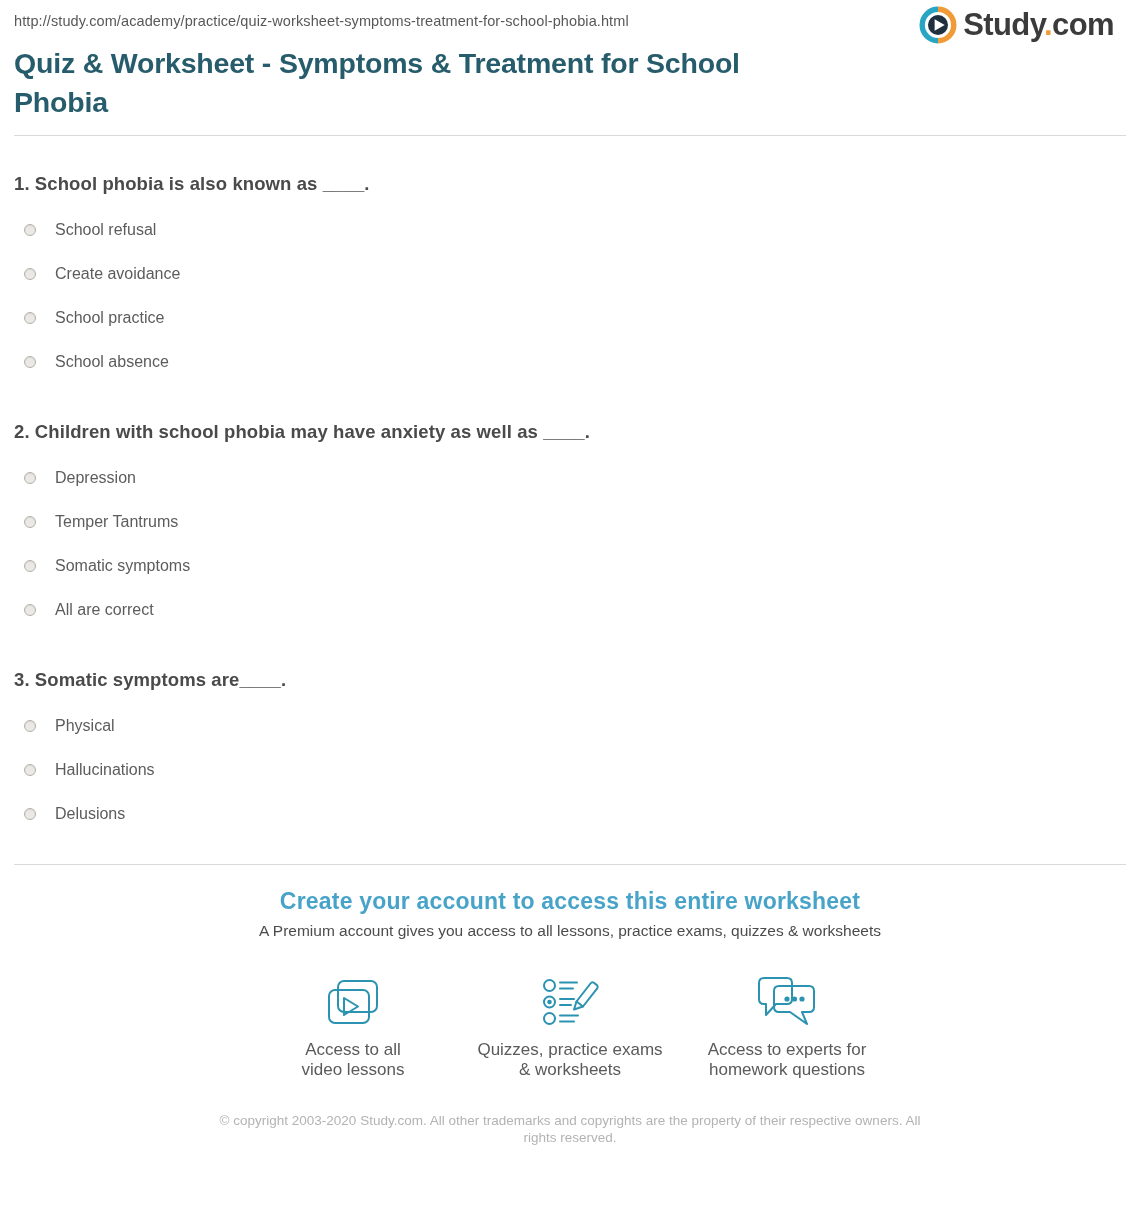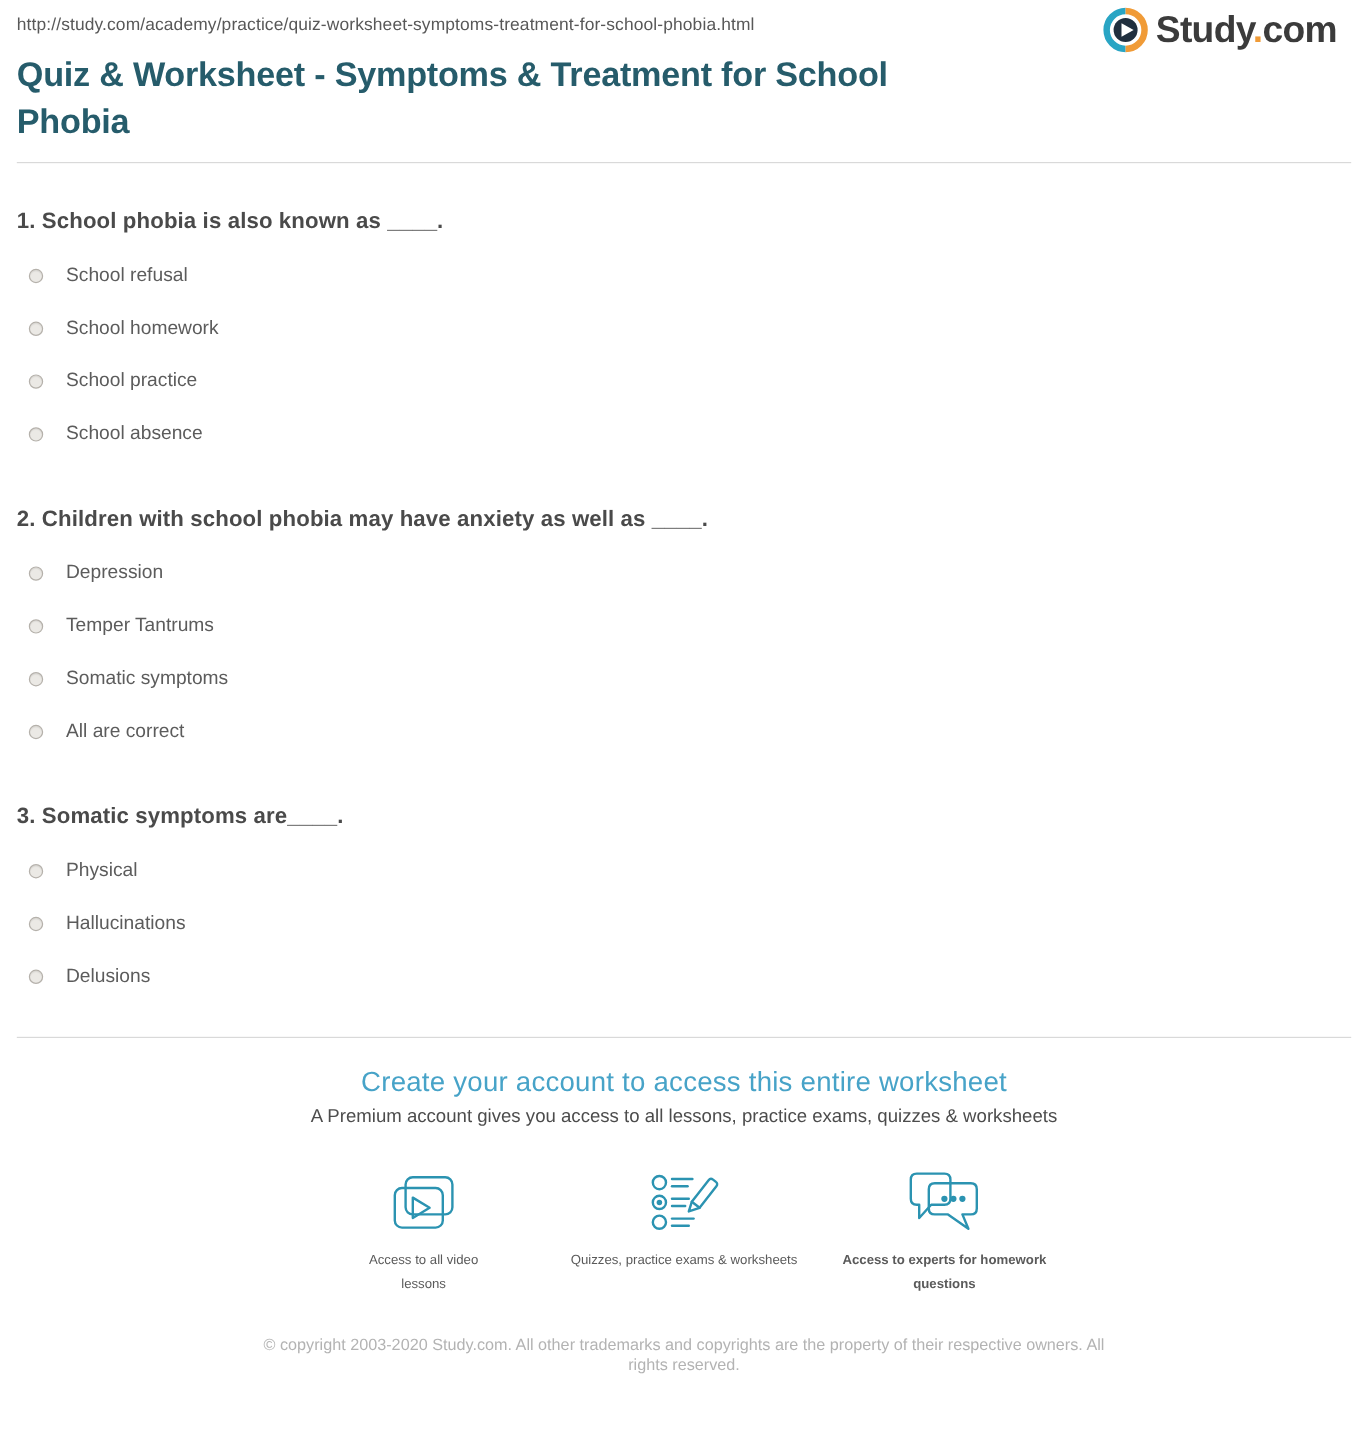--- a/index.html
+++ b/index.html
@@ -36,29 +36,29 @@
     background: #ebe9e5; border: 1px solid #b5b1ab;
     box-shadow: inset 0 1px 1px rgba(0,0,0,0.08);
     flex: 0 0 auto;
   }
   .opt-label { font-size: 16px; color: #5c5c5c; margin-left: 19px; }
 
   hr.rule2 { border: none; border-top: 1px solid #d9d9d9; margin-top: 28px; }
 
   
   .cta { text-align: center; }
-  .cta-heading { margin-top: 23px; font-size: 23px; font-weight: 400; color: #47a3c8; letter-spacing: 0.2px; }
+  .cta-heading { margin-top: 23px; font-size: 23px; font-weight: 700; color: #47a3c8; letter-spacing: 0.2px; }
   .cta-sub { margin-top: 7px; font-size: 15.5px; color: #4c4c4c; }
   .features { display: flex; justify-content: center; align-items: flex-start; gap: 17px; margin-top: 30px; }
   .feature { width: 200px; display: flex; flex-direction: column; align-items: center; }
   .feature .icon-box { height: 58px; display: flex; align-items: flex-end; justify-content: center; }
-  .feature .f-label { margin-top: 12px; font-size: 11px; line-height: 20px; color: #5a5a5a; }
+  .feature .f-label { margin-top: 12px; font-size: 17px; line-height: 20px; color: #5a5a5a; }
   .feature:nth-child(1) .f-label { max-width: 110px; }
   .feature:nth-child(2) .f-label { max-width: 190px; }
-  .feature:nth-child(3) .f-label { max-width: 170px; font-weight: bold; }
+  .feature:nth-child(3) .f-label { max-width: 170px; }
   .copyright { margin: 32px auto 0; max-width: 720px; font-size: 13.5px; line-height: 17px; color: #b3b3b3; }
 
   .ficon { stroke: #2b93b1; stroke-width: 2; fill: none; stroke-linejoin: round; stroke-linecap: round; }
 </style>
 </head>
 <body>
 
 <div class="page">
 
   <div class="header">
@@ -81,21 +81,21 @@
 
     <div class="question">
       <h2 class="q-prompt">1. School phobia is also known as ____.</h2>
       <div class="options">
         <div class="option">
           <span class="radio"></span>
           <span class="opt-label">School refusal</span>
         </div>
         <div class="option">
           <span class="radio"></span>
-          <span class="opt-label">School homework</span>
+          <span class="opt-label">Create avoidance</span>
         </div>
         <div class="option">
           <span class="radio"></span>
           <span class="opt-label">School practice</span>
         </div>
         <div class="option">
           <span class="radio"></span>
           <span class="opt-label">School absence</span>
         </div>
       </div>

